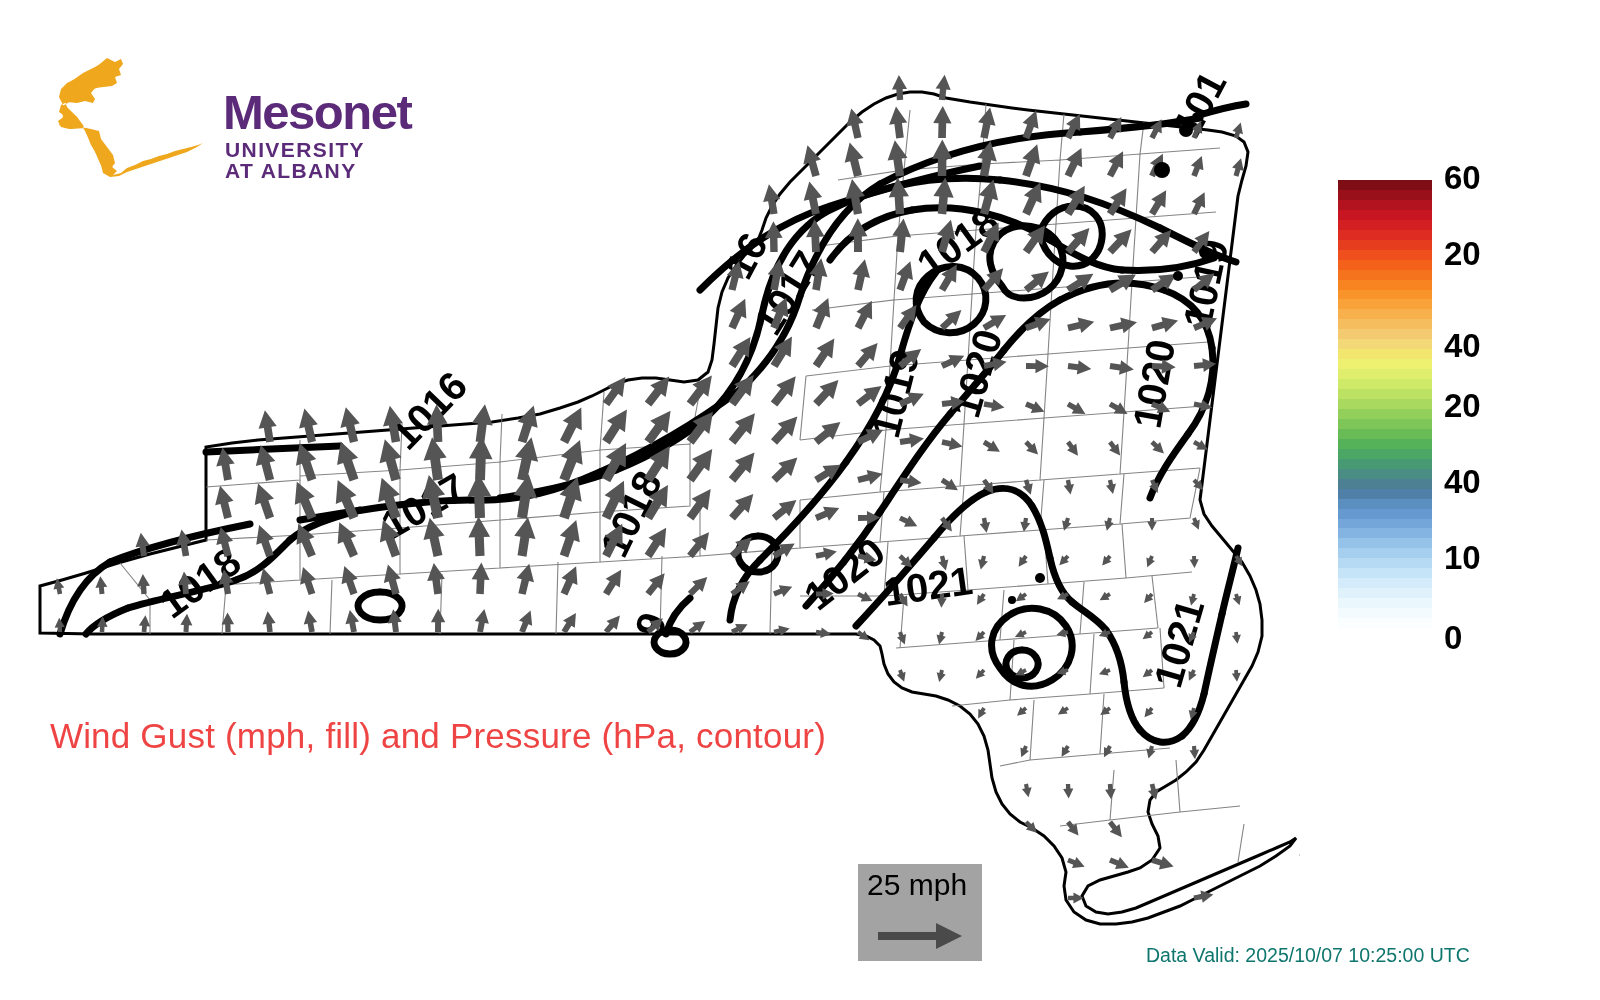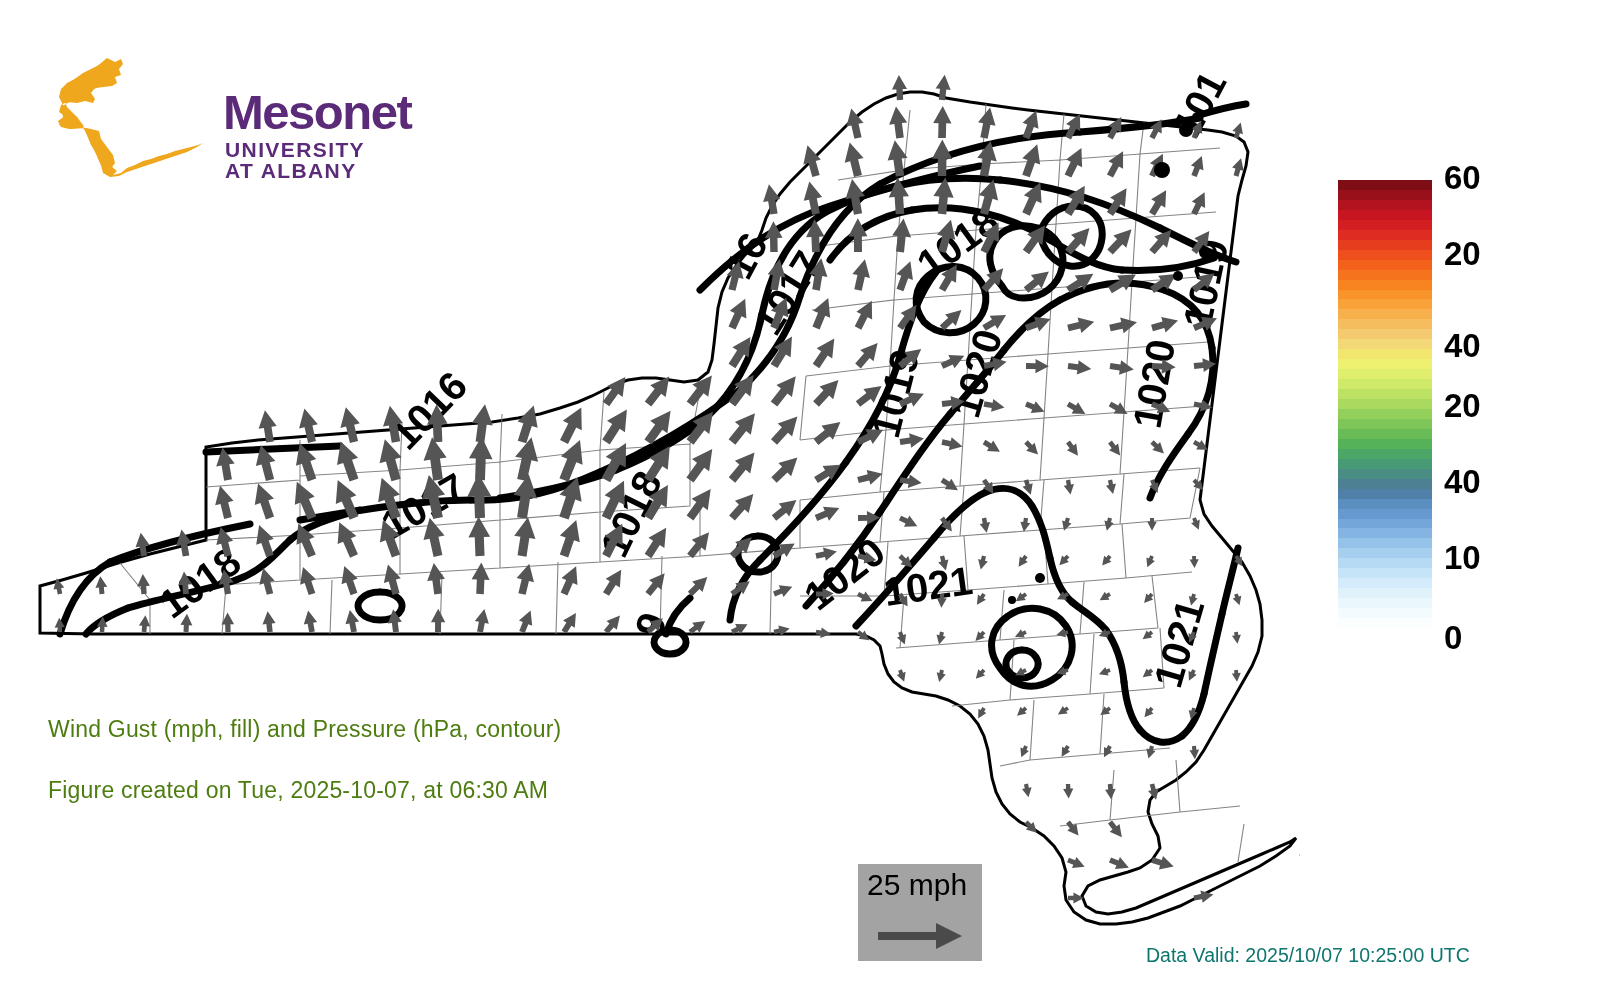--- a/index.html
+++ b/index.html
@@ -21,21 +21,21 @@
   #map-panel{position:absolute;left:0;top:0;width:1300px;height:960px;}
   #map-svg{position:absolute;left:0;top:0;width:1300px;height:960px;}
 
   
   #colorbar-group{position:absolute;left:1338px;top:175px;width:240px;height:470px;}
   #colorbar-bar{position:absolute;left:0;top:5px;width:94px;height:458px;}
   .cb-tick{position:absolute;left:106px;font-size:33px;line-height:1;color:#000;font-weight:bold;}
 
   
   #caption{position:absolute;left:48px;top:718px;width:780px;}
-  #caption div{font-size:23px;line-height:1;color:#4d7c0f;margin-bottom:38px;letter-spacing:.2px;}
+  #caption div{font-size:35px;line-height:1;color:#ef4444;margin-bottom:38px;letter-spacing:.2px;text-align:center;}
 
   
   #refbox{position:absolute;left:858px;top:864px;width:124px;height:97px;
           background:#a3a3a3;}
   #refbox .reflabel{position:absolute;left:9px;top:6px;font-size:30px;line-height:1;color:#000;}
   #refbox .refarrow{position:absolute;left:20px;top:57px;width:86px;height:30px;}
 
   
   #data-valid{position:absolute;left:1146px;top:946px;font-size:19.5px;line-height:1;color:#0f766e;}
 </style>
@@ -660,21 +660,20 @@
   <div class="cb-tick" style="top:62px">20</div>
   <div class="cb-tick" style="top:154px">40</div>
   <div class="cb-tick" style="top:214px">20</div>
   <div class="cb-tick" style="top:290px">40</div>
   <div class="cb-tick" style="top:366px">10</div>
   <div class="cb-tick" style="top:446px">0</div>
 </div>
 
 <div id="caption">
   <div>Wind Gust (mph, fill) and Pressure (hPa, contour)</div>
-  <div>Figure created on Tue, 2025-10-07, at 06:30 AM</div>
 </div>
 
 <div id="refbox">
   <div class="reflabel">25 mph</div>
   <svg class="refarrow" viewBox="0 0 86 30">
     <path d="M0 11 L58 11 L58 2 L84 15 L58 28 L58 19 L0 19 Z" fill="#4a4a4a"></path>
   </svg>
 </div>
 
 <div id="data-valid">Data Valid: 2025/10/07 10:25:00 UTC</div>

